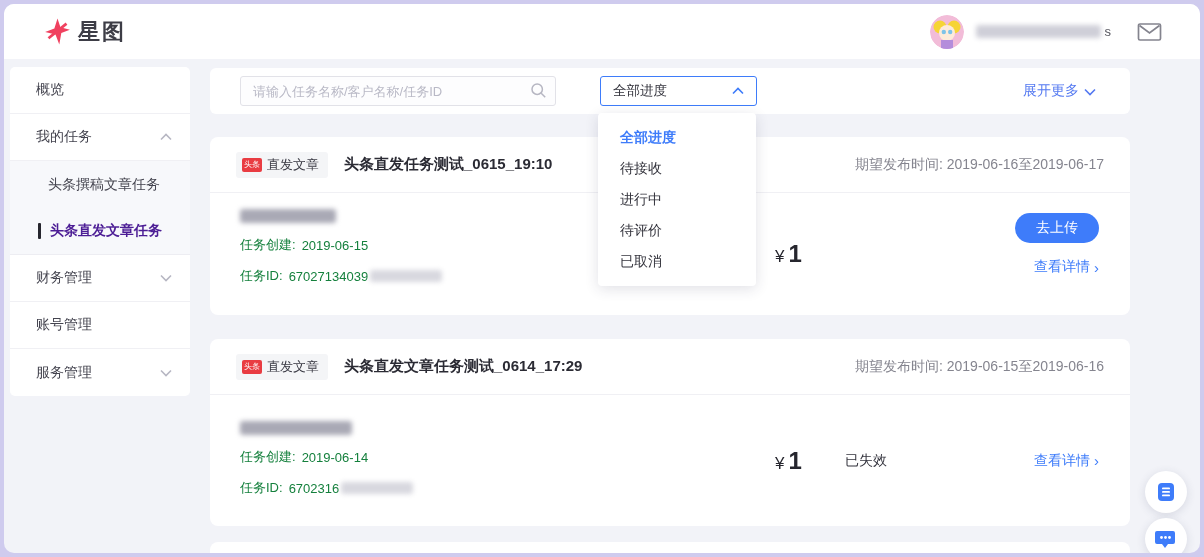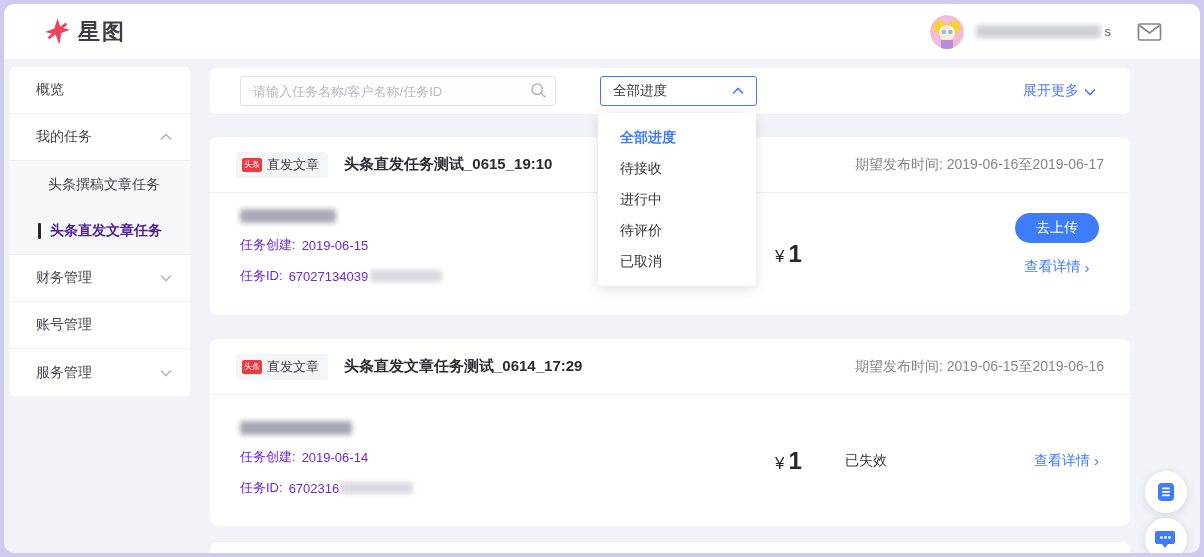--- a/index.html
+++ b/index.html
@@ -61,32 +61,32 @@
   .type-label { font-size:13px; color:#3a3a44; }
   .card-title { margin-left:16px; font-size:15px; color:#2b2b34; font-weight:bold; }
   .publish { margin-left:auto; font-size:14px; color:#85858f; }
   .card-body { position:relative; }
   .card-1 .card-body { height:122px; }
   .card-2 .card-body { height:131px; }
   .info-col { position:absolute; left:30px; top:0; }
   .name-blur { background:#a9a9b5; height:14px; }
   .c1-name { width:96px; margin-top:16px; }
   .c2-name { width:112px; margin-top:26px; }
-  .meta-row { font-size:13px; color:#6d28d9; margin-top:13px; display:flex; align-items:center; }
+  .meta-row { font-size:13px; color:#15803d; margin-top:13px; display:flex; align-items:center; }
   .meta-row .val { margin-left:6px; }
   .id-blur { background:#d8d8df; height:12px; width:72px; margin-left:2px; }
   .price { position:absolute; left:565px; top:50%; transform:translateY(-50%); color:#26262e; }
   .price .cur { font-size:17px; }
   .price .amt { font-size:24px; font-weight:bold; margin-left:4px; }
   .status-col { position:absolute; left:635px; }
   .c1-status { top:30px; }
   .status-main { font-size:14px; color:#33333d; }
   .status-hint { font-size:13px; color:#9b9ba6; margin-top:14px; }
   .c2-status { top:50%; transform:translateY(-50%); }
-  .action-col { position:absolute; right:31px; top:0; height:100%; display:flex; flex-direction:column; align-items:center; }
+  .action-col { position:absolute; right:31px; top:0; height:100%; display:flex; flex-direction:column; align-items:flex-end; }
   .upload-btn { margin-top:20px; width:84px; height:30px; border:none; border-radius:16px; background:#3e7cfa; color:#fff; font-size:14px; cursor:pointer; font-family:inherit; }
   .detail-link { display:flex; align-items:center; gap:4px; color:#3e7cfa; font-size:14px; cursor:pointer; }
   .c1-link { margin-top:15px; }
   .c2-link-wrap { position:absolute; right:31px; top:50%; transform:translateY(-50%); }
   .link-chev { font-size:15px; line-height:1; }
   .card-sliver { margin-top:16px; height:14px; background:#fff; border-radius:8px 8px 0 0; }
 
   
   .fab { position:absolute; right:13px; width:42px; height:42px; border-radius:50%; background:#fff; box-shadow:0 2px 10px rgba(50,55,90,.14); display:flex; align-items:center; justify-content:center; cursor:pointer; z-index:20; }
   .fab-doc { top:467px; }

